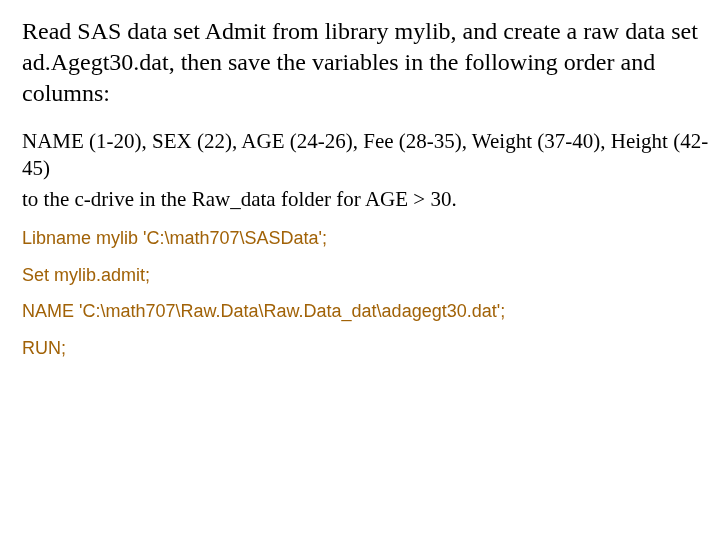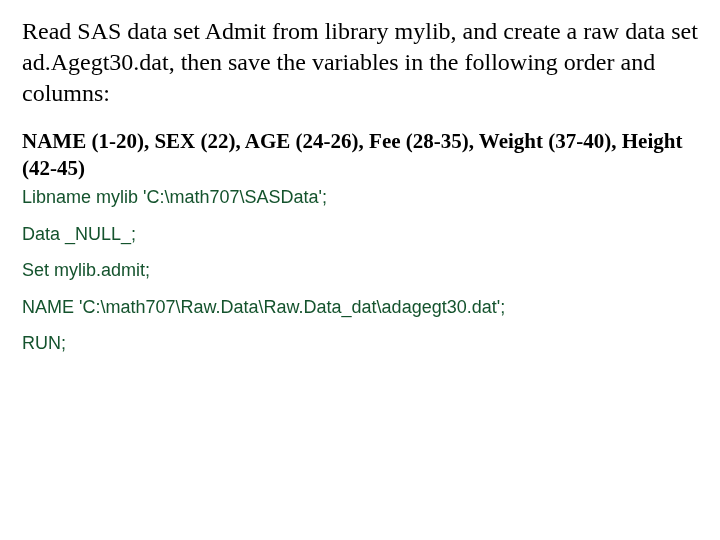--- a/index.html
+++ b/index.html
@@ -17,47 +17,46 @@
   }
   .intro {
     font-size: 24px;
     line-height: 1.3;
     margin-bottom: 18px;
   }
   .cols {
     font-size: 21px;
     line-height: 1.3;
     margin-bottom: 4px;
-    font-weight: bold;
   }
   .dest {
     font-size: 21px;
     line-height: 1.3;
     margin-bottom: 14px;
   }
   .code-line {
     font-family: Verdana, Geneva, sans-serif;
     font-size: 18px;
-    color: #14532d;
+    color: #a16207;
     line-height: 1.25;
     margin-bottom: 14px;
   }
   .code-line.indent-cont {
     padding-left: 40px;
     text-indent: -40px;
   }
 </style>
 </head>
 <body>
 
 <div class="page">
 
   <div class="intro">Read SAS data set Admit from library mylib, and create a raw data set ad.Agegt30.dat, then save  the variables in the following order and columns:</div>
 
   <div class="cols">NAME (1-20), SEX (22), AGE (24-26), Fee (28-35), Weight (37-40), Height (42-45)</div>
+  <div class="dest">to the c-drive in the Raw_data folder for AGE &gt; 30.</div>
 
   <div class="code-line">Libname  mylib  'C:\math707\SASData';</div>
-  <div class="code-line">Data _NULL_;</div>
   <div class="code-line">Set mylib.admit;</div>
   <div class="code-line">NAME 'C:\math707\Raw.Data\Raw.Data_dat\adagegt30.dat';</div>
   <div class="code-line">RUN;</div>
 
 </div>
 
 </body></html>

